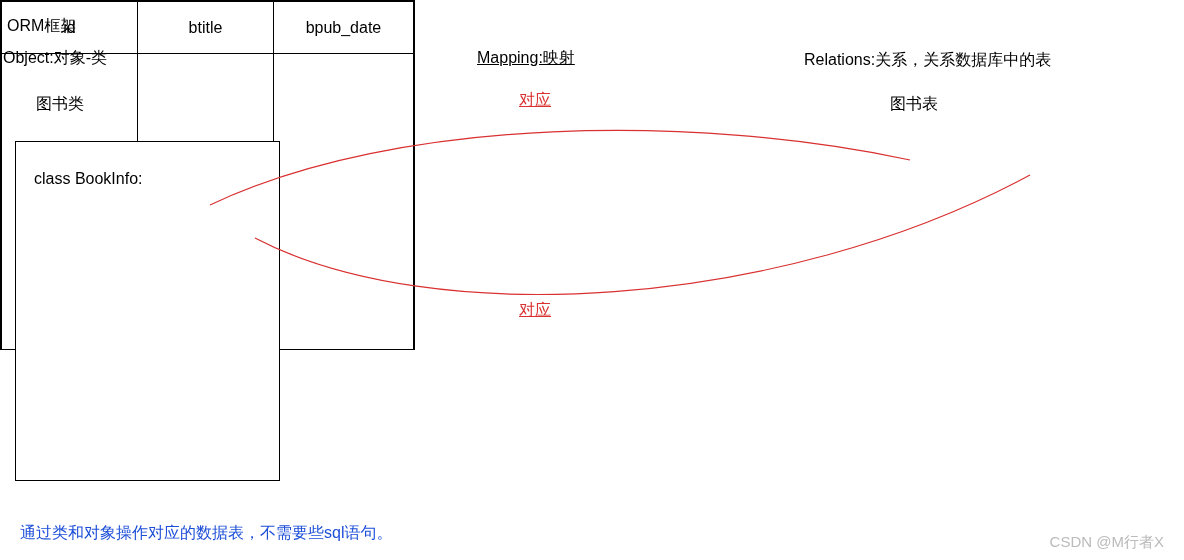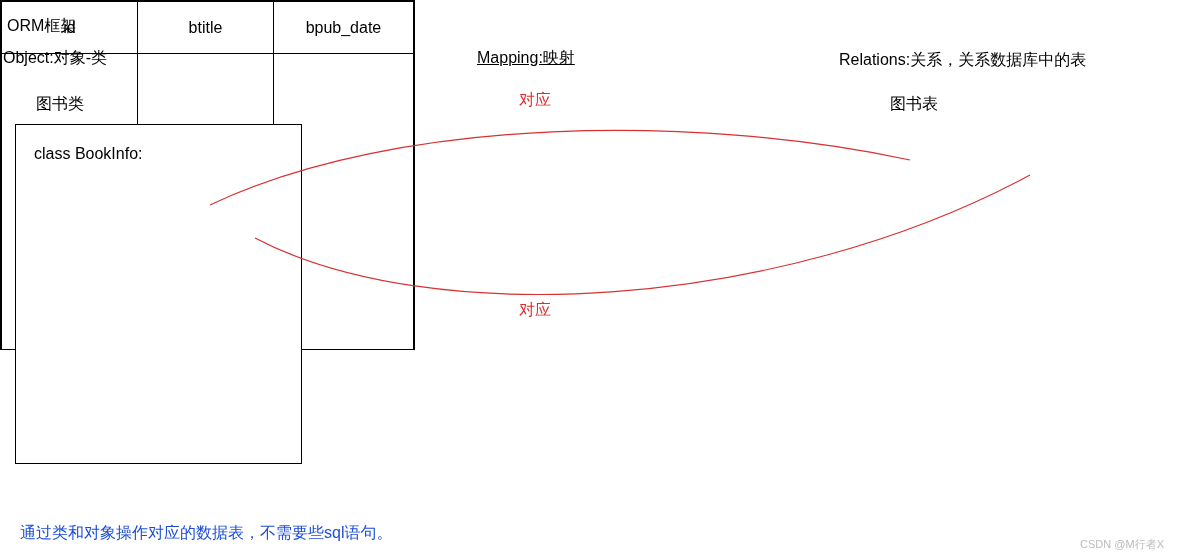--- a/index.html
+++ b/index.html
@@ -6,34 +6,34 @@
     body {
       width: 1184px;
       height: 560px;
       position: relative;
       font-family: Arial, "Microsoft YaHei", sans-serif;
       font-size: 16px;
       background: #fff;
       color: #000;
     }
     .label { position: absolute; white-space: nowrap; }
-    .red { color: #d93030; }
+    .red { color: #d93030; text-decoration: underline; }
     .orange { color: #1d4ed8; }
     .gray { color: #bbb; }
     .box {
       position: absolute;
       border: 1.5px solid #000;
       background: #fff;
     }
     .class-box {
       left: 15px;
-      top: 124px;
-      width: 287px;
+      top: 141px;
+      width: 265px;
       height: 340px;
-      padding: 20px 18px;
+      padding: 28px 18px;
     }
     .class-line { margin-bottom: 10px; }
     .indent { padding-left: 28px; }
     .table-box {
       left: 760px;
       top: 130px;
       width: 415px;
       height: 350px;
       border: 1.5px solid #000;
     }
@@ -58,30 +58,30 @@
       left: 0;
       top: 0;
       width: 1184px;
       height: 560px;
       pointer-events: none;
     }
     .watermark {
       position: absolute;
       right: 20px;
       bottom: 8px;
-      font-size: 11px;
+      font-size: 15px;
     }
   </style>
 </head>
 <body>
 
 <div class="label" style="left:7px; top:16px;">ORM框架</div>
 <div class="label" style="left:3px; top:48px;">Object:对象-类</div>
 <div class="label" style="left:477px; top:48px;text-decoration:underline;">Mapping:映射</div>
-<div class="label" style="left:839px; top:50px;">Relations:关系，关系数据库中的表</div>
+<div class="label" style="left:804px; top:50px;">Relations:关系，关系数据库中的表</div>
 
 <div class="label" style="left:36px; top:94px;">图书类</div>
 <div class="label" style="left:890px; top:94px;">图书表</div>
 
 <div class="label red" style="left:519px; top:90px;">对应</div>
 <div class="label red" style="left:519px; top:300px;">对应</div>
 
 <div class="box class-box">
   <div class="class-line">class BookInfo:</div>
 </div>

